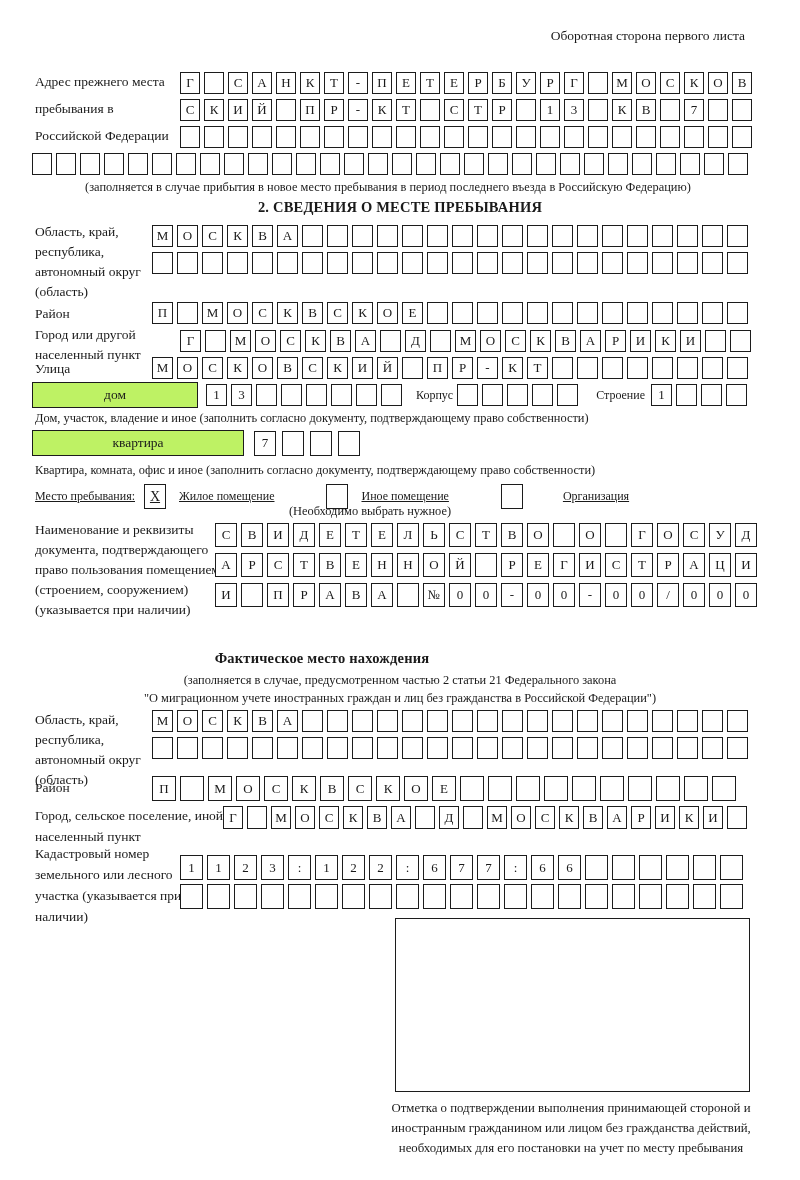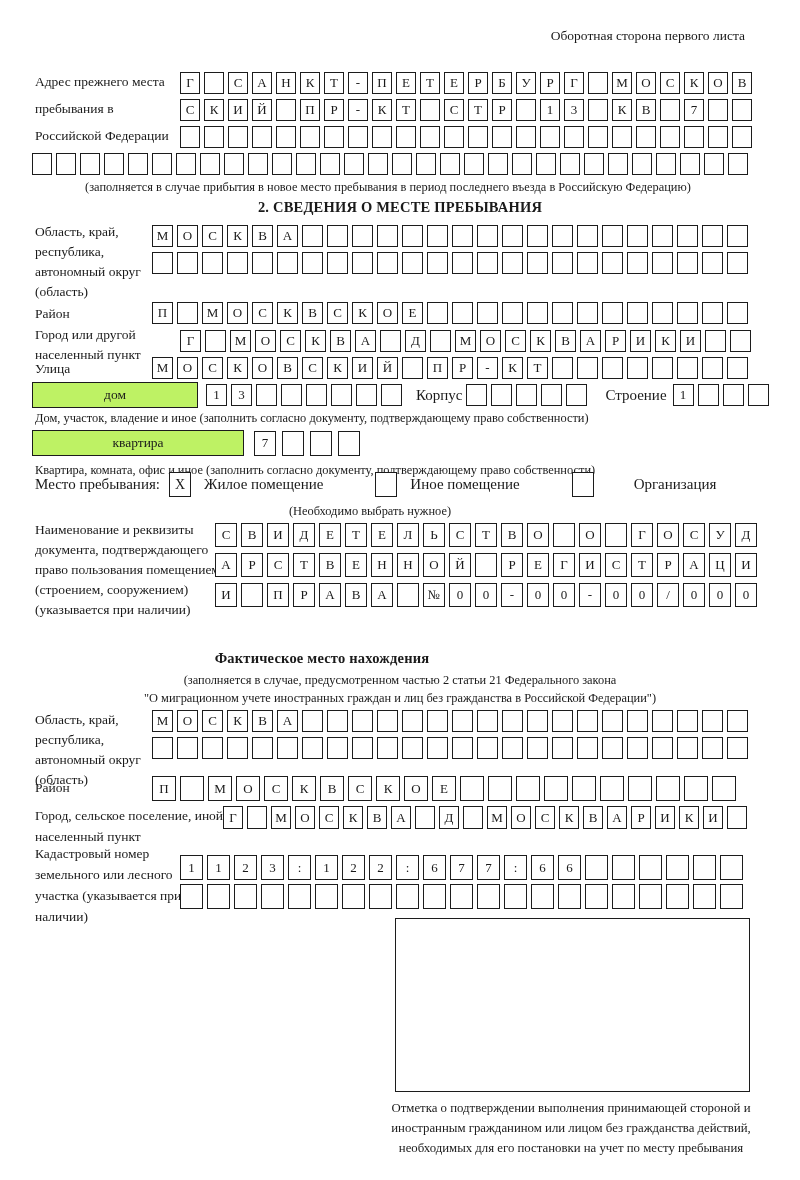--- a/index.html
+++ b/index.html
@@ -34,21 +34,21 @@
   .r-wide .cell { width: 24px; height: 25px; }
   .r-city2 .cell { width: 20px; height: 23px; }
   .r-kad .cell { width: 23px; height: 25px; }
   .r-apt { gap: 6px; }
   .r-apt .cell { width: 22px; height: 25px; }
   .rect-label {
     border: 1.8px solid #1c1c1c; background:#bef264;
     display: flex; align-items: center; justify-content: center;
     font-size: 13.5px; height: 26px;
   }
-  .inline-label { font-size: 15px; white-space: nowrap; }
+  .inline-label { font-size: 12px; white-space: nowrap; }
   .flexrow { display: flex; align-items: center; }
   .checkbox {
     width: 22px; height: 25px; border: 1.8px solid #1c1c1c;
     display: inline-flex; align-items: center; justify-content: center;
     font-size: 14px; background:#fff; flex: 0 0 auto;
   }
   .bigbox { border: 1.9px solid #1c1c1c; background: #fff; }
   .conf-caption { font-size: 12.8px; text-align: center; line-height: 20px; }
 </style>
 </head>
@@ -348,21 +348,21 @@
     </div>
     <div class="boxrow r-apt" style="margin-left:10px;">
         <span class="cell">7</span>
         <span class="cell"></span>
         <span class="cell"></span>
         <span class="cell"></span>
       </div>
   </div>
   <div class="abs caption" style="left:35px; top:453px; text-align:left;">Квартира, комната, офис и иное (заполнить согласно документу, подтверждающему право собственности)</div>
 
-  <div class="abs flexrow" style="left:35px; top:462px;">
+  <div class="abs flexrow" style="left:35px; top:474px;text-decoration:underline;">
     <span class="inline-label">Место пребывания:</span>
     <span class="checkbox" style="margin-left:9px;">X</span>
     <span class="inline-label" style="margin-left:13px;">Жилое помещение</span>
     <span class="checkbox" style="margin-left:52px;"></span>
     <span class="inline-label" style="margin-left:13px;">Иное помещение</span>
     <span class="checkbox" style="margin-left:52px;"></span>
     <span class="inline-label" style="margin-left:40px;">Организация</span>
   </div>
   <div class="abs caption" style="left:220px; top:494px; width:300px;">(Необходимо выбрать нужное)</div>
 

